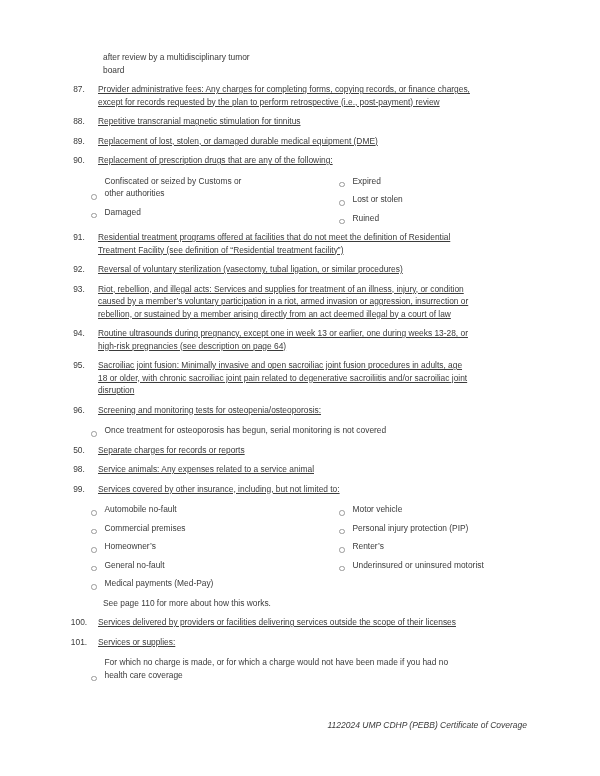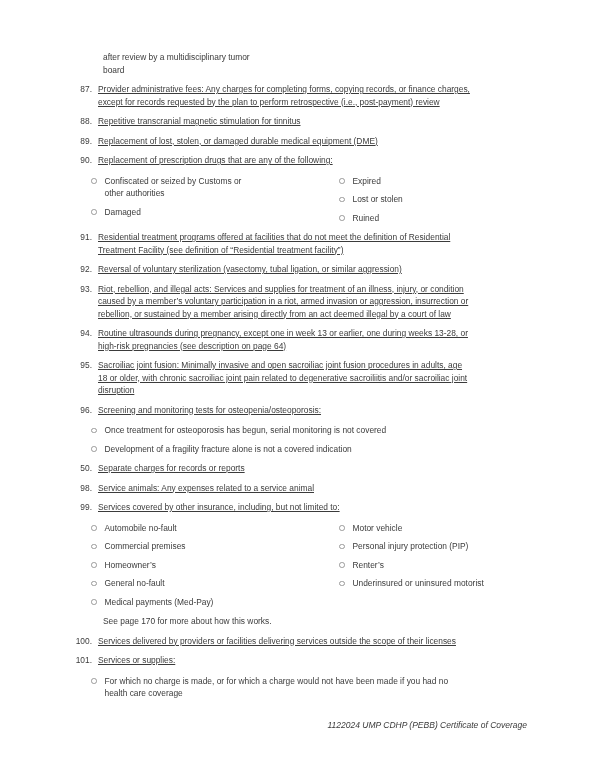--- a/index.html
+++ b/index.html
@@ -10,26 +10,26 @@
     color:var(--text);
     -webkit-font-smoothing:antialiased;
   }
   .page{ position:relative; width:596px; height:776px; overflow:hidden; background:var(--bg); }
   .content{
     position:absolute; top:51px; left:66px; right:34px;
     font-size:8.4px; line-height:12.5px;
   }
   .continuation{ margin-left:37px; white-space:pre; }
   .item{ display:flex; margin-top:7px; }
-  .item .num{ flex:none; width:26px; text-align:right; }
+  .item .num{ flex:none; width:26px; text-align:center; }
   .item .text{ margin-left:6px; white-space:pre;text-decoration:underline; }
   .bullets{ display:flex; margin-top:2px; padding-left:25px; }
   .bullets .col{ flex:none; }
   .bullets .col.left{ width:248px; }
-  .bullet-item{ display:flex; margin-top:6px; }
+  .bullet-item{ display:flex; margin-top:6px;align-items:flex-end; }
   .bullet-marker{
     flex:none; width:3.5px; height:3.5px; margin:3.8px 8px 0 0;
     border:1px solid var(--bullet); border-radius:50%; background:transparent;
   }
   .bullet-text{ white-space:pre; }
   .note{ margin-left:37px; margin-top:7px; white-space:pre; }
   .footer{
     position:absolute; left:72px; right:69px; top:720px;
     display:flex; justify-content:flex-end; align-items:baseline;
     font-size:8.5px; font-style:italic;
@@ -87,21 +87,21 @@
             </div>
           </div>
         </div>
         <div class="item">
           <div class="num">91.</div>
           <div class="text">Residential treatment programs offered at facilities that do not meet the definition of Residential
 Treatment Facility (see definition of “Residential treatment facility”)</div>
         </div>
         <div class="item">
           <div class="num">92.</div>
-          <div class="text">Reversal of voluntary sterilization (vasectomy, tubal ligation, or similar aggression)</div>
+          <div class="text">Reversal of voluntary sterilization (vasectomy, tubal ligation, or similar procedures)</div>
         </div>
         <div class="item">
           <div class="num">93.</div>
           <div class="text">Riot, rebellion, and illegal acts: Services and supplies for treatment of an illness, injury, or condition
 caused by a member’s voluntary participation in a riot, armed invasion or aggression, insurrection or
 rebellion, or sustained by a member arising directly from an act deemed illegal by a court of law</div>
         </div>
         <div class="item">
           <div class="num">94.</div>
           <div class="text">Routine ultrasounds during pregnancy, except one in week 13 or earlier, one during weeks 13-28, or
@@ -116,24 +116,20 @@
         <div class="item">
           <div class="num">96.</div>
           <div class="text">Screening and monitoring tests for osteopenia/osteoporosis:</div>
         </div>
         <div class="bullets">
           <div class="col">
             <div class="bullet-item">
               <span class="bullet-marker"></span>
               <span class="bullet-text">Once treatment for osteoporosis has begun, serial monitoring is not covered</span>
             </div>
-            <div class="bullet-item">
-              <span class="bullet-marker"></span>
-              <span class="bullet-text">Development of a fragility fracture alone is not a covered indication</span>
-            </div>
           </div>
         </div>
         <div class="item">
           <div class="num">50.</div>
           <div class="text">Separate charges for records or reports</div>
         </div>
         <div class="item">
           <div class="num">98.</div>
           <div class="text">Service animals: Any expenses related to a service animal</div>
         </div>
@@ -176,21 +172,21 @@
             <div class="bullet-item">
               <span class="bullet-marker"></span>
               <span class="bullet-text">Renter’s</span>
             </div>
             <div class="bullet-item">
               <span class="bullet-marker"></span>
               <span class="bullet-text">Underinsured or uninsured motorist</span>
             </div>
           </div>
         </div>
-        <div class="note">See page 170 for more about how this works.</div>
+        <div class="note">See page 110 for more about how this works.</div>
         <div class="item">
           <div class="num">100.</div>
           <div class="text">Services delivered by providers or facilities delivering services outside the scope of their licenses</div>
         </div>
         <div class="item">
           <div class="num">101.</div>
           <div class="text">Services or supplies:</div>
         </div>
         <div class="bullets">
           <div class="col">

